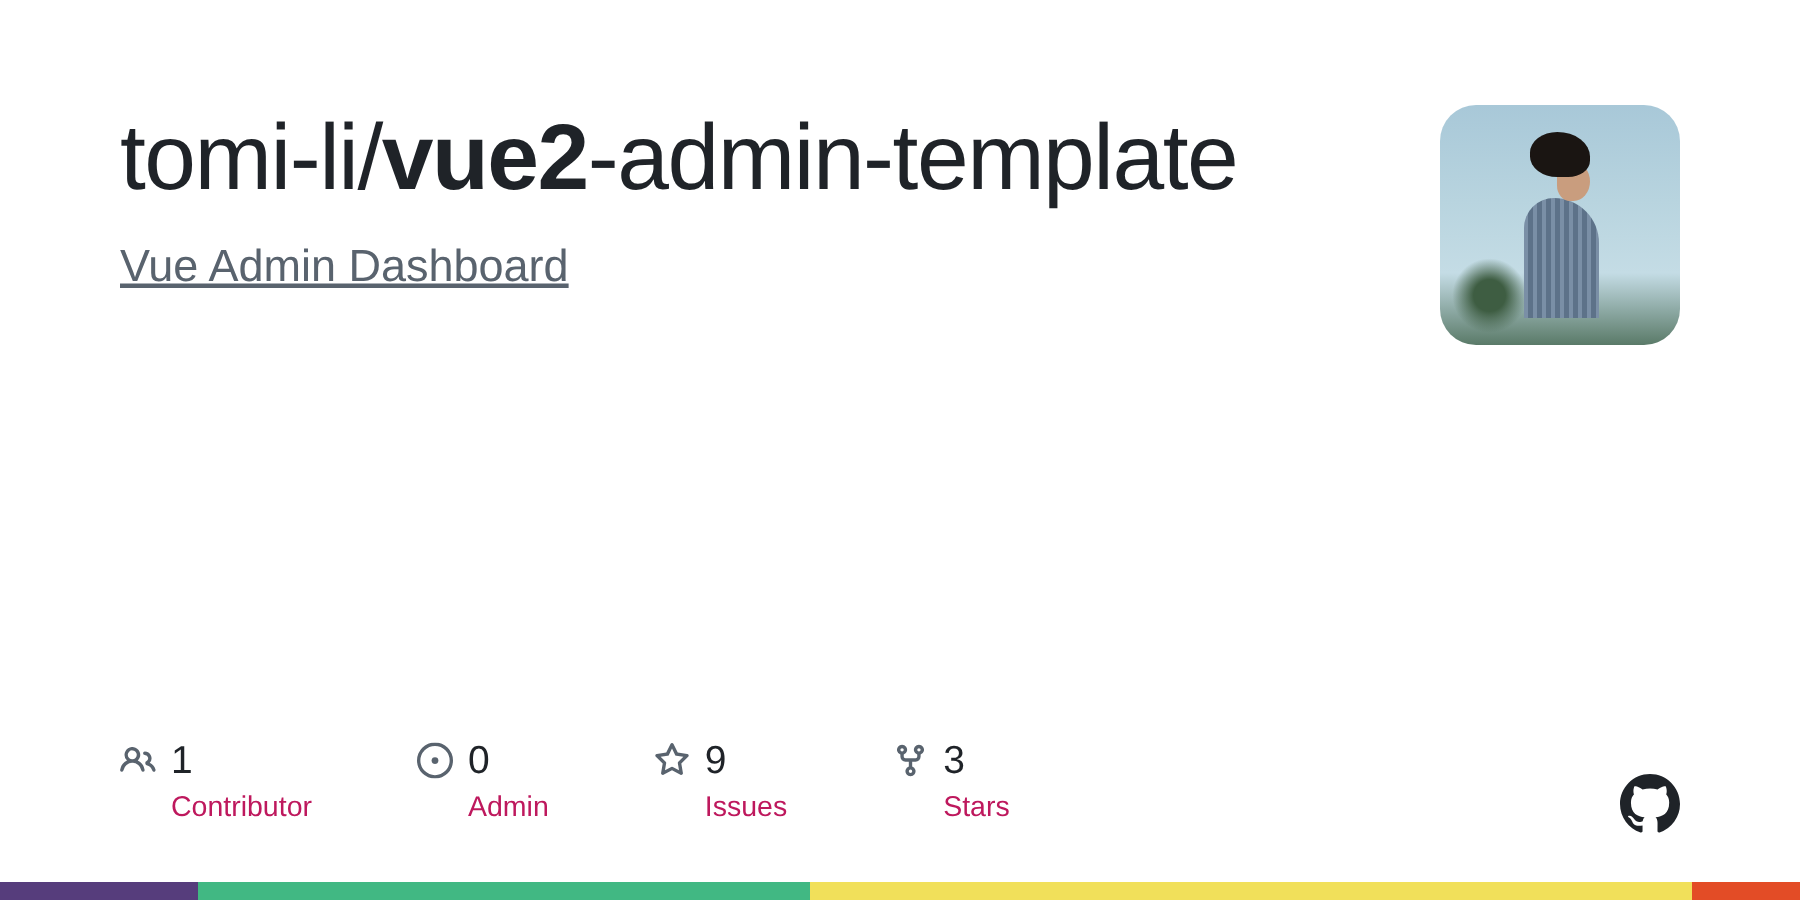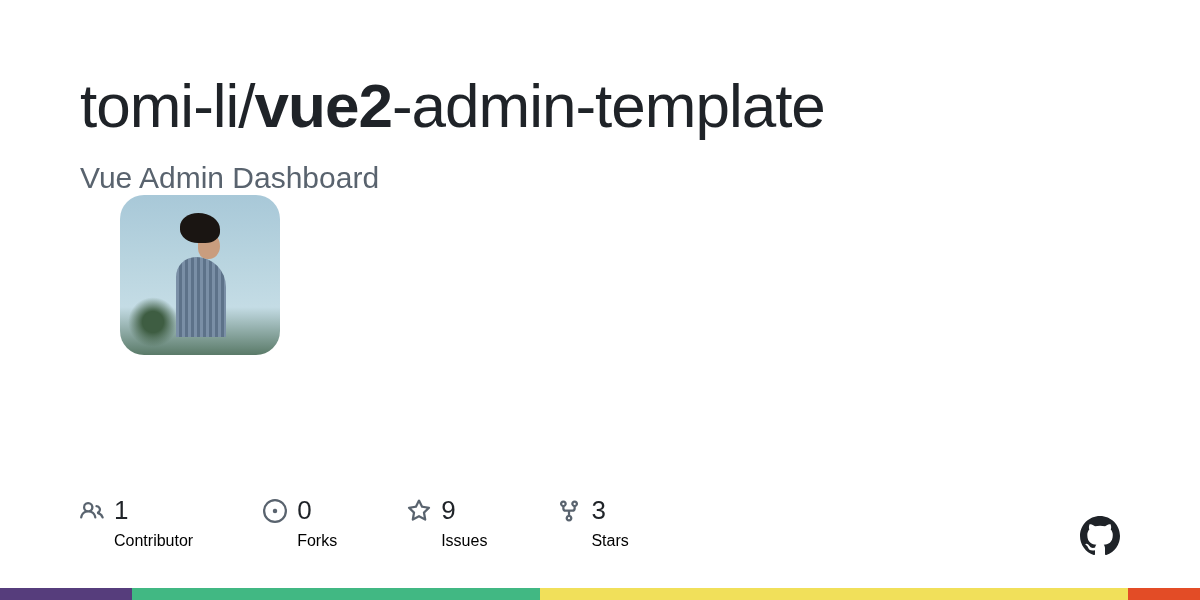--- a/index.html
+++ b/index.html
@@ -11,41 +11,41 @@
       position: relative;
       overflow: hidden;
     }
     .container {
       padding: 70px 80px 0 80px;
       height: 100%;
       position: relative;
     }
     .header-row {
       display: flex;
-      justify-content: flex-end;
+      justify-content: space-between;
       align-items: flex-start;
-      flex-direction: column;
     }
     .title-block {
       flex: 1;
       max-width: 780px;
     }
     .repo-title {
       font-size: 62px;
       font-weight: 400;
       color: #1f2328;
       line-height: 1.15;
       letter-spacing: -1px;
     }
     .repo-title .bold { font-weight: 600; }
     .description {
       font-size: 30px;
       font-weight: 400;
       color: #59636e;
       margin-top: 20px;
+      text-decoration: underline;
     }
     .avatar {
       width: 160px;
       height: 160px;
       border-radius: 24px;
       overflow: hidden;
       flex-shrink: 0;
       margin-left: 40px;
       background: linear-gradient(180deg, #a8c8d8 0%, #b8d4df 40%, #c4dce5 70%, #5a7a68 100%);
       position: relative;
@@ -119,22 +119,22 @@
       align-items: center;
       justify-content: center;
     }
     .stat-icon svg { width: 24px; height: 24px; }
     .stat-count {
       font-size: 26px;
       color: #1f2328;
       font-weight: 400;
     }
     .stat-label {
-      font-size: 16px;
-      color: #000000;
+      font-size: 19px;
+      color: #be185d;
       margin-top: 6px;
       margin-left: 34px;
     }
     .github-logo {
       position: absolute;
       bottom: 44px;
       right: 80px;
       width: 40px;
       height: 40px;
       color: #1f2328;
@@ -187,21 +187,21 @@
     <div class="stat">
       <div class="stat-top">
         <span class="stat-icon">
           <svg viewBox="0 0 16 16" fill="currentColor">
               <path d="M8 9.5a1.5 1.5 0 1 0 0-3 1.5 1.5 0 0 0 0 3Z"></path>
               <path d="M8 0a8 8 0 1 1 0 16A8 8 0 0 1 8 0ZM1.5 8a6.5 6.5 0 1 0 13 0 6.5 6.5 0 0 0-13 0Z"></path>
             </svg>
         </span>
         <span class="stat-count">0</span>
       </div>
-      <span class="stat-label">Forks</span>
+      <span class="stat-label">Admin</span>
     </div>
 
     <div class="stat">
       <div class="stat-top">
         <span class="stat-icon">
           <svg viewBox="0 0 16 16" fill="currentColor">
               <path d="M8 .25a.75.75 0 0 1 .673.418l1.882 3.815 4.21.612a.75.75 0 0 1 .416 1.279l-3.046 2.97.719 4.192a.751.751 0 0 1-1.088.791L8 12.347l-3.766 1.98a.75.75 0 0 1-1.088-.79l.72-4.194L.818 6.374a.75.75 0 0 1 .416-1.28l4.21-.611L7.327.668A.75.75 0 0 1 8 .25Zm0 2.445L6.615 5.5a.75.75 0 0 1-.564.41l-3.097.45 2.24 2.184a.75.75 0 0 1 .216.664l-.528 3.084 2.769-1.456a.75.75 0 0 1 .698 0l2.77 1.456-.53-3.084a.75.75 0 0 1 .216-.664l2.24-2.183-3.096-.45a.75.75 0 0 1-.564-.41L8 2.694Z"></path>
             </svg>
         </span>
         <span class="stat-count">9</span>

